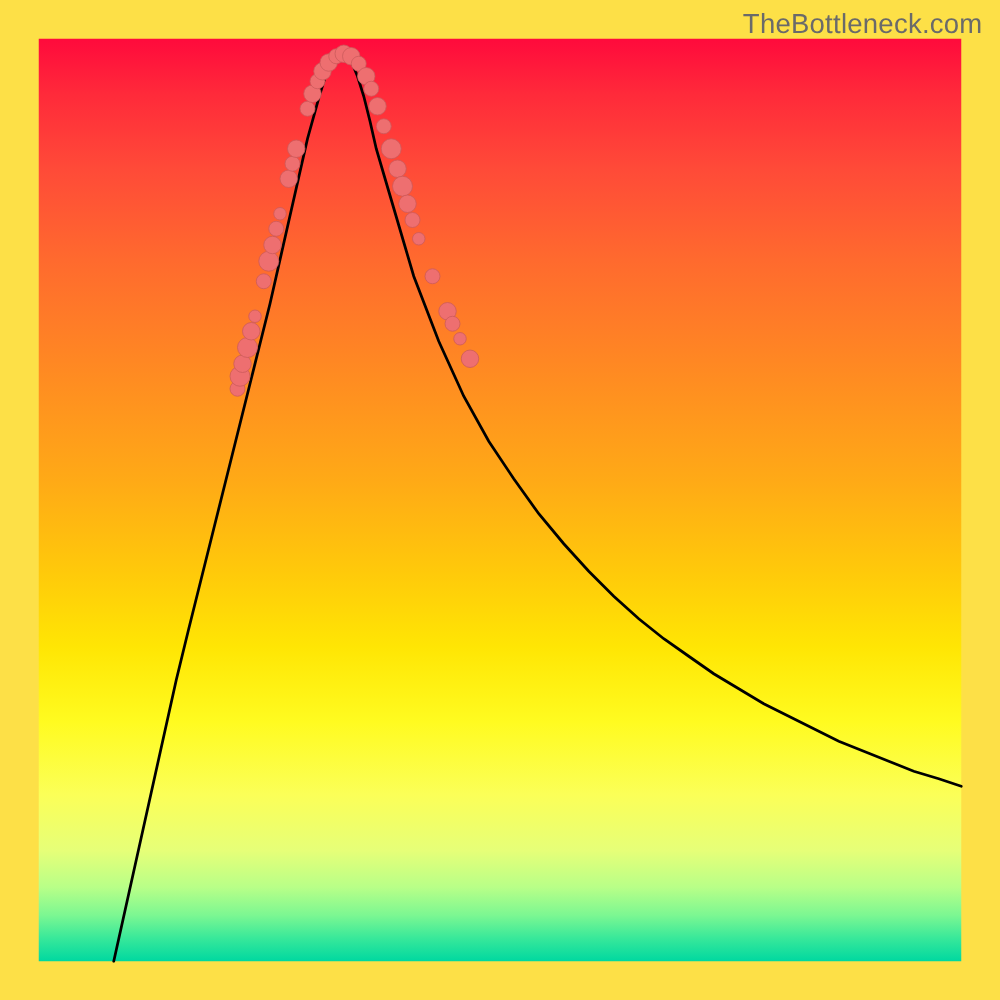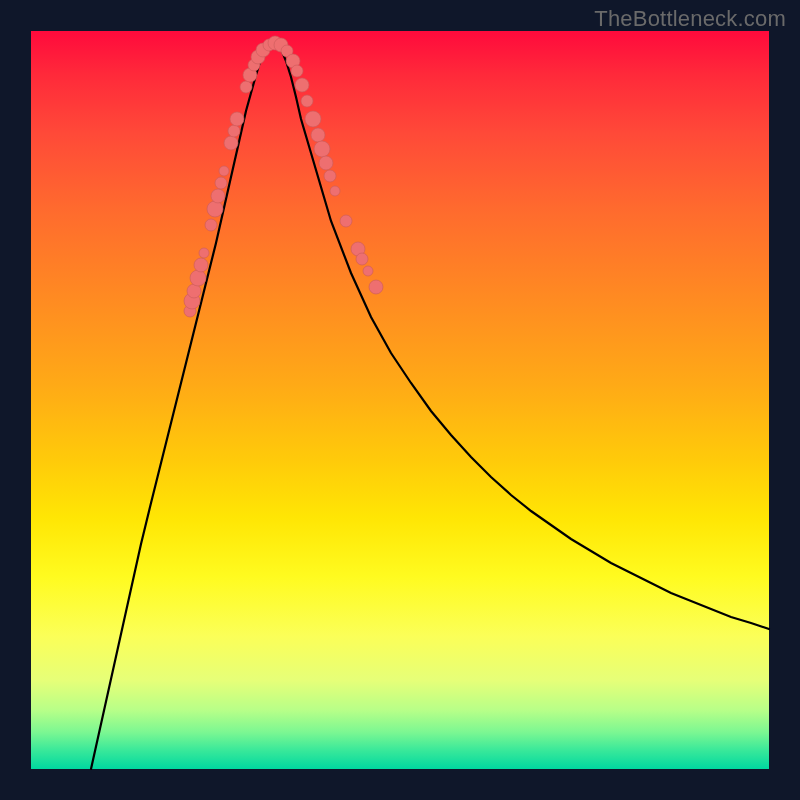--- a/index.html
+++ b/index.html
@@ -7,21 +7,21 @@
     padding: 0;
     width: 800px;
     height: 800px;
     overflow: hidden;
     background: #000;
     font-family: Arial, Helvetica, sans-serif;
   }
   .frame {
     position: absolute;
     inset: 0;
-    background: #0f172a;
+    background: #fde047;
   }
   .plot-area {
     position: absolute;
     left: 31px;
     top: 31px;
     width: 738px;
     height: 738px;
     
     background: linear-gradient(
       to bottom,

